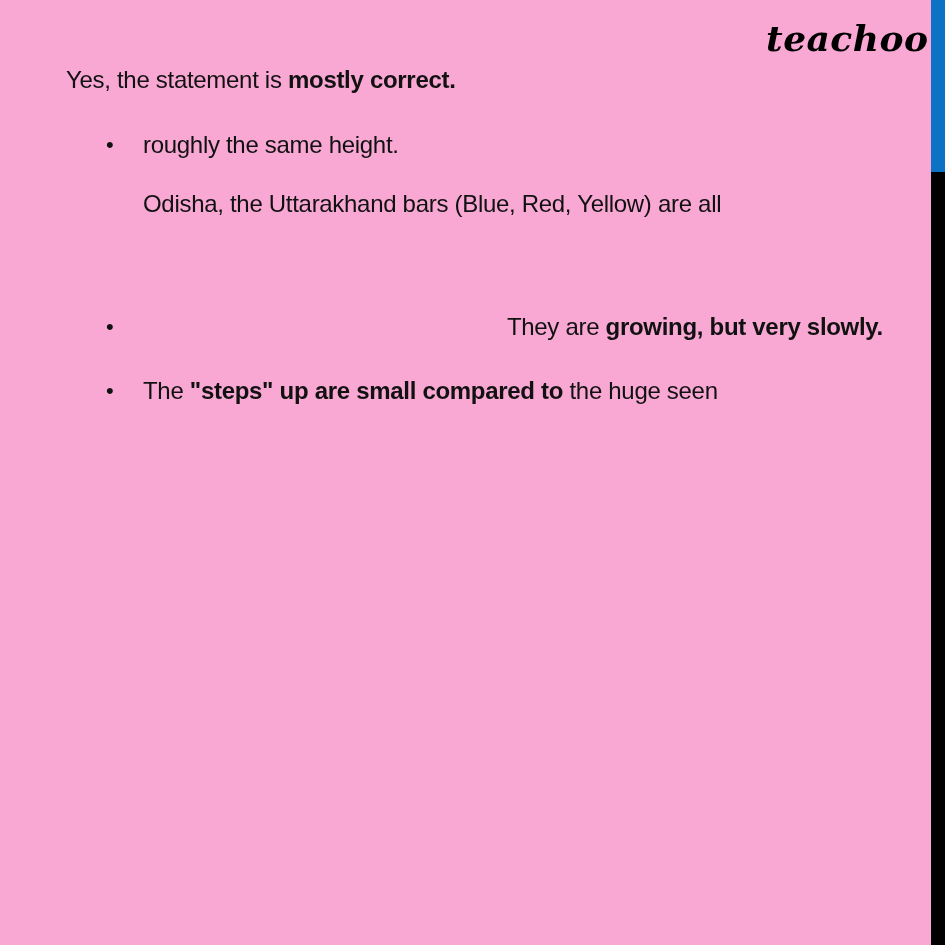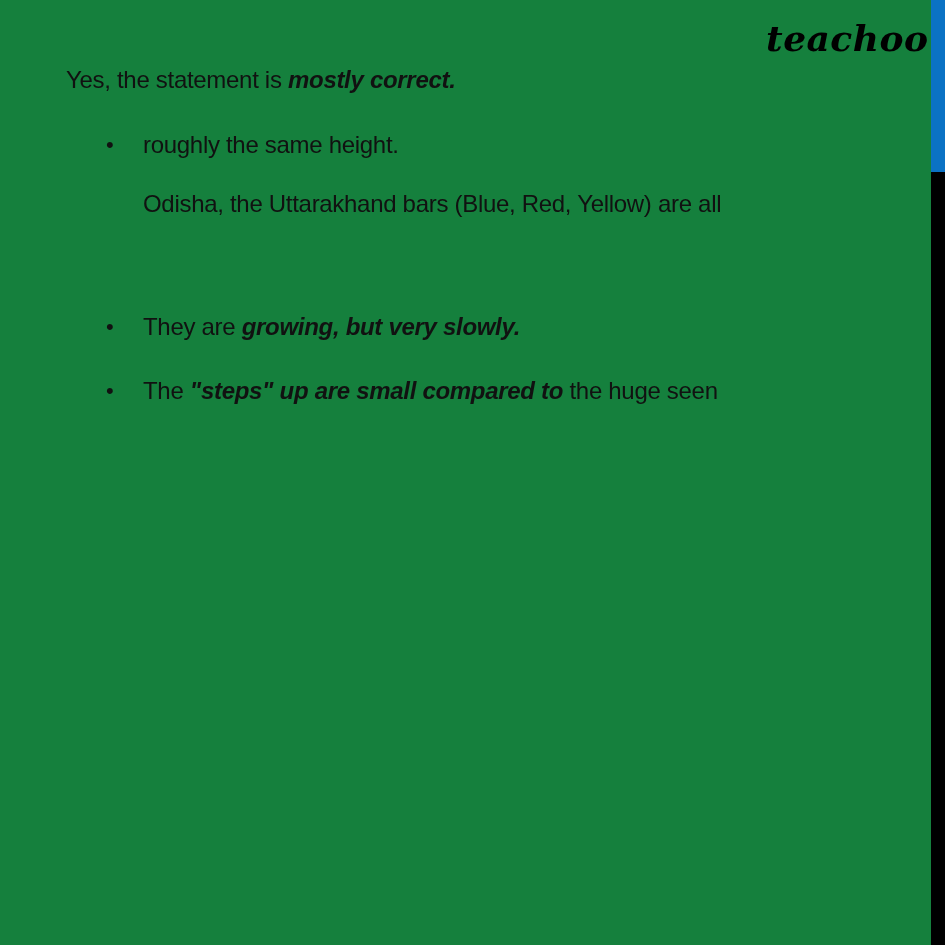--- a/index.html
+++ b/index.html
@@ -12,21 +12,21 @@
     }
     body {
       position: relative;
       font-family: "Liberation Sans", sans-serif;
       color: #111111;
     }
     .slide {
       position: absolute;
       left: 0; top: 0;
       width: 945px; height: 945px;
-      background: #15803d;
+      background: #f9a8d4;
     }
     .side-bar-blue {
       position: absolute;
       left: 931px; top: 0;
       width: 14px; height: 172px;
       background: #0b72c4;
     }
     .side-bar-black {
       position: absolute;
       left: 931px; top: 172px;
@@ -70,21 +70,21 @@
       line-height: 58px;
     }
     .bullet-text {
       position: absolute;
       left: 143px;
       width: 740px;
       font-size: 24px;
       line-height: 58.5px;
       letter-spacing: -0.3px;
     }
-    b { font-weight: bold; font-style: italic; }
+    b { font-weight: bold; }
   </style>
 </head>
 <body>
 
 <div class="slide">
 
   <div class="side-bar-blue"></div>
   <div class="side-bar-black"></div>
 
   <div class="logo">teachoo</div>
@@ -98,21 +98,21 @@
     <li class="bullet-item">
       <span class="bullet-dot" style="top:116px;">•</span>
       <div class="bullet-text" style="top:116px;">
         <div>roughly the same height.</div>
         <div>Odisha, the Uttarakhand bars (Blue, Red, Yellow) are all</div>
       </div>
     </li>
 
     <li class="bullet-item">
       <span class="bullet-dot" style="top:298px;">•</span>
-      <div class="bullet-text" style="top:298px;">
+      <div class="bullet-text" style="top:298px;text-align:right;">
         <span>They are </span><b>growing, but very slowly.</b>
       </div>
     </li>
 
     <li class="bullet-item">
       <span class="bullet-dot" style="top:362px;">•</span>
       <div class="bullet-text" style="top:362px;">
         <div><span>The </span><b>"steps" up are small compared to</b><span> the huge seen</span></div>
       </div>
     </li>

